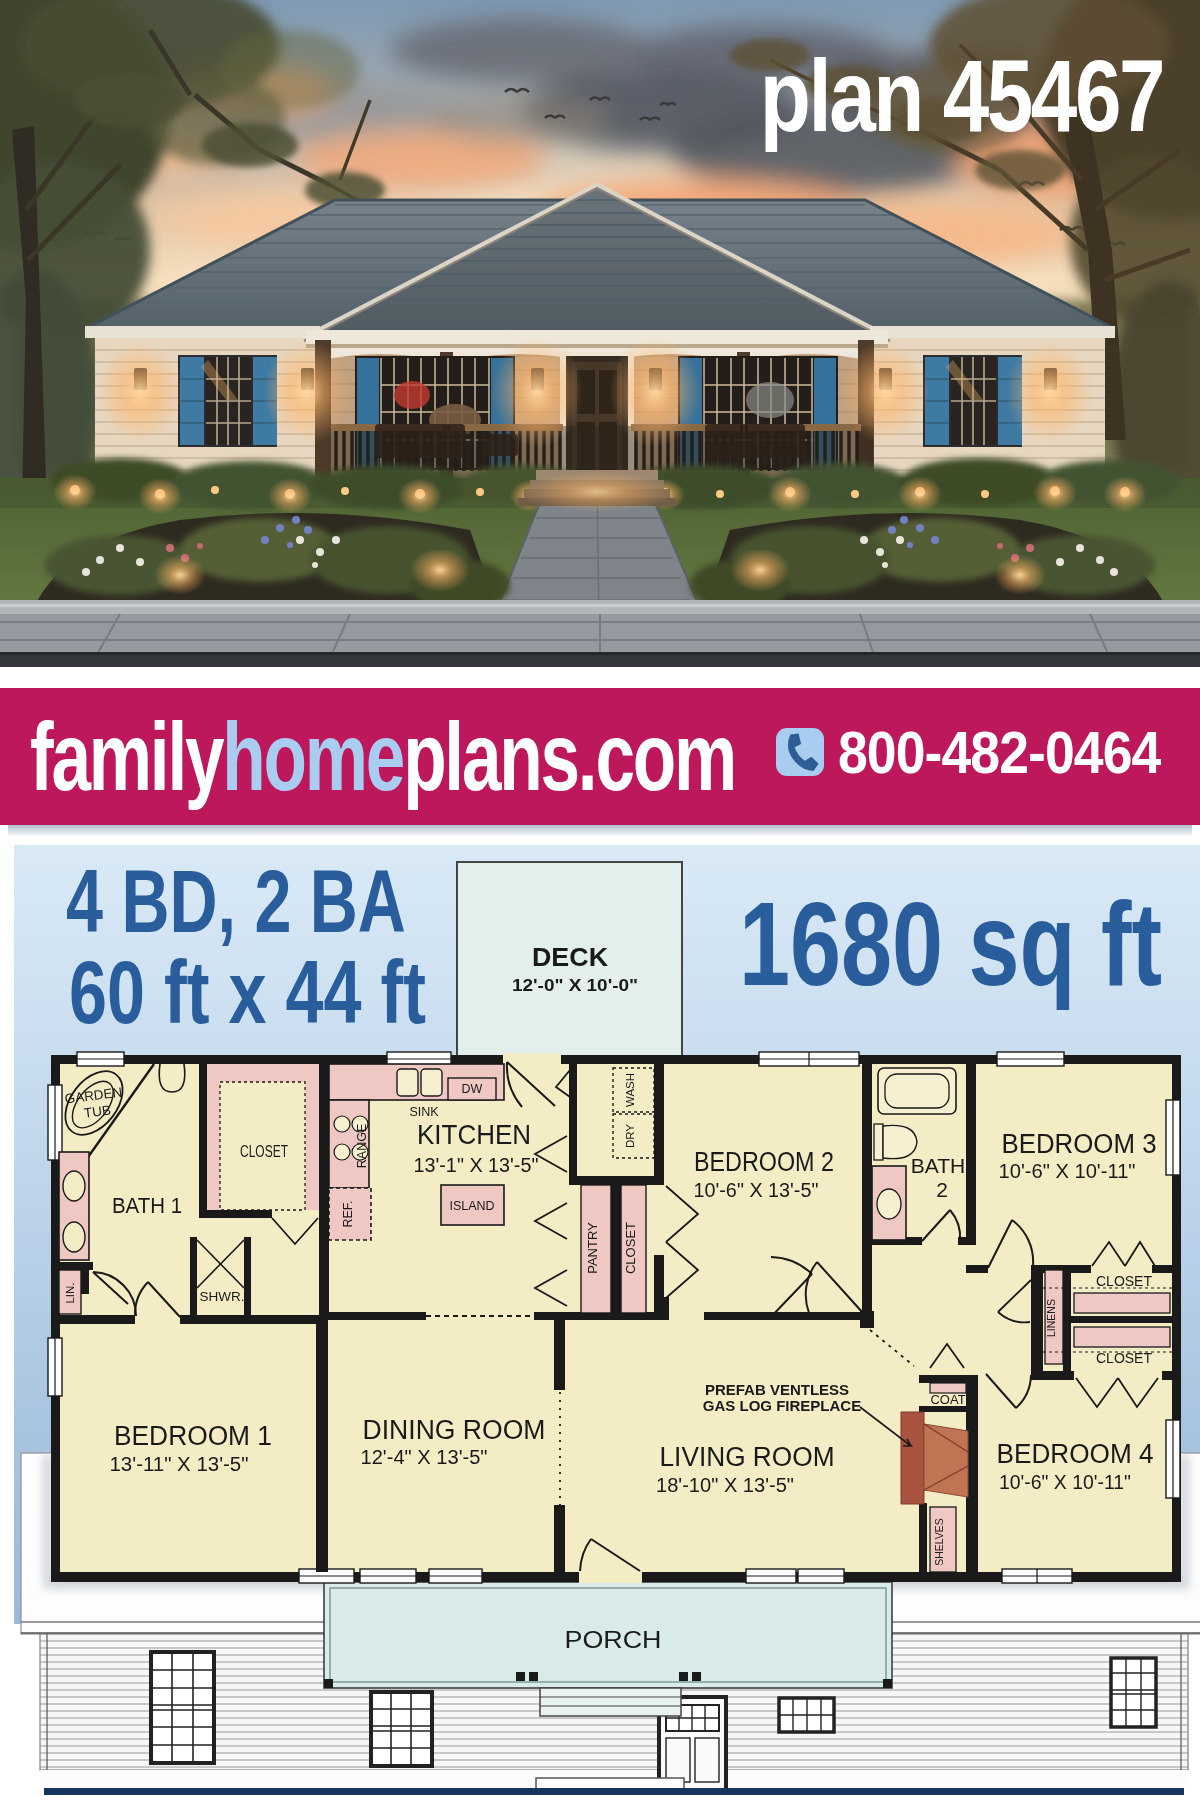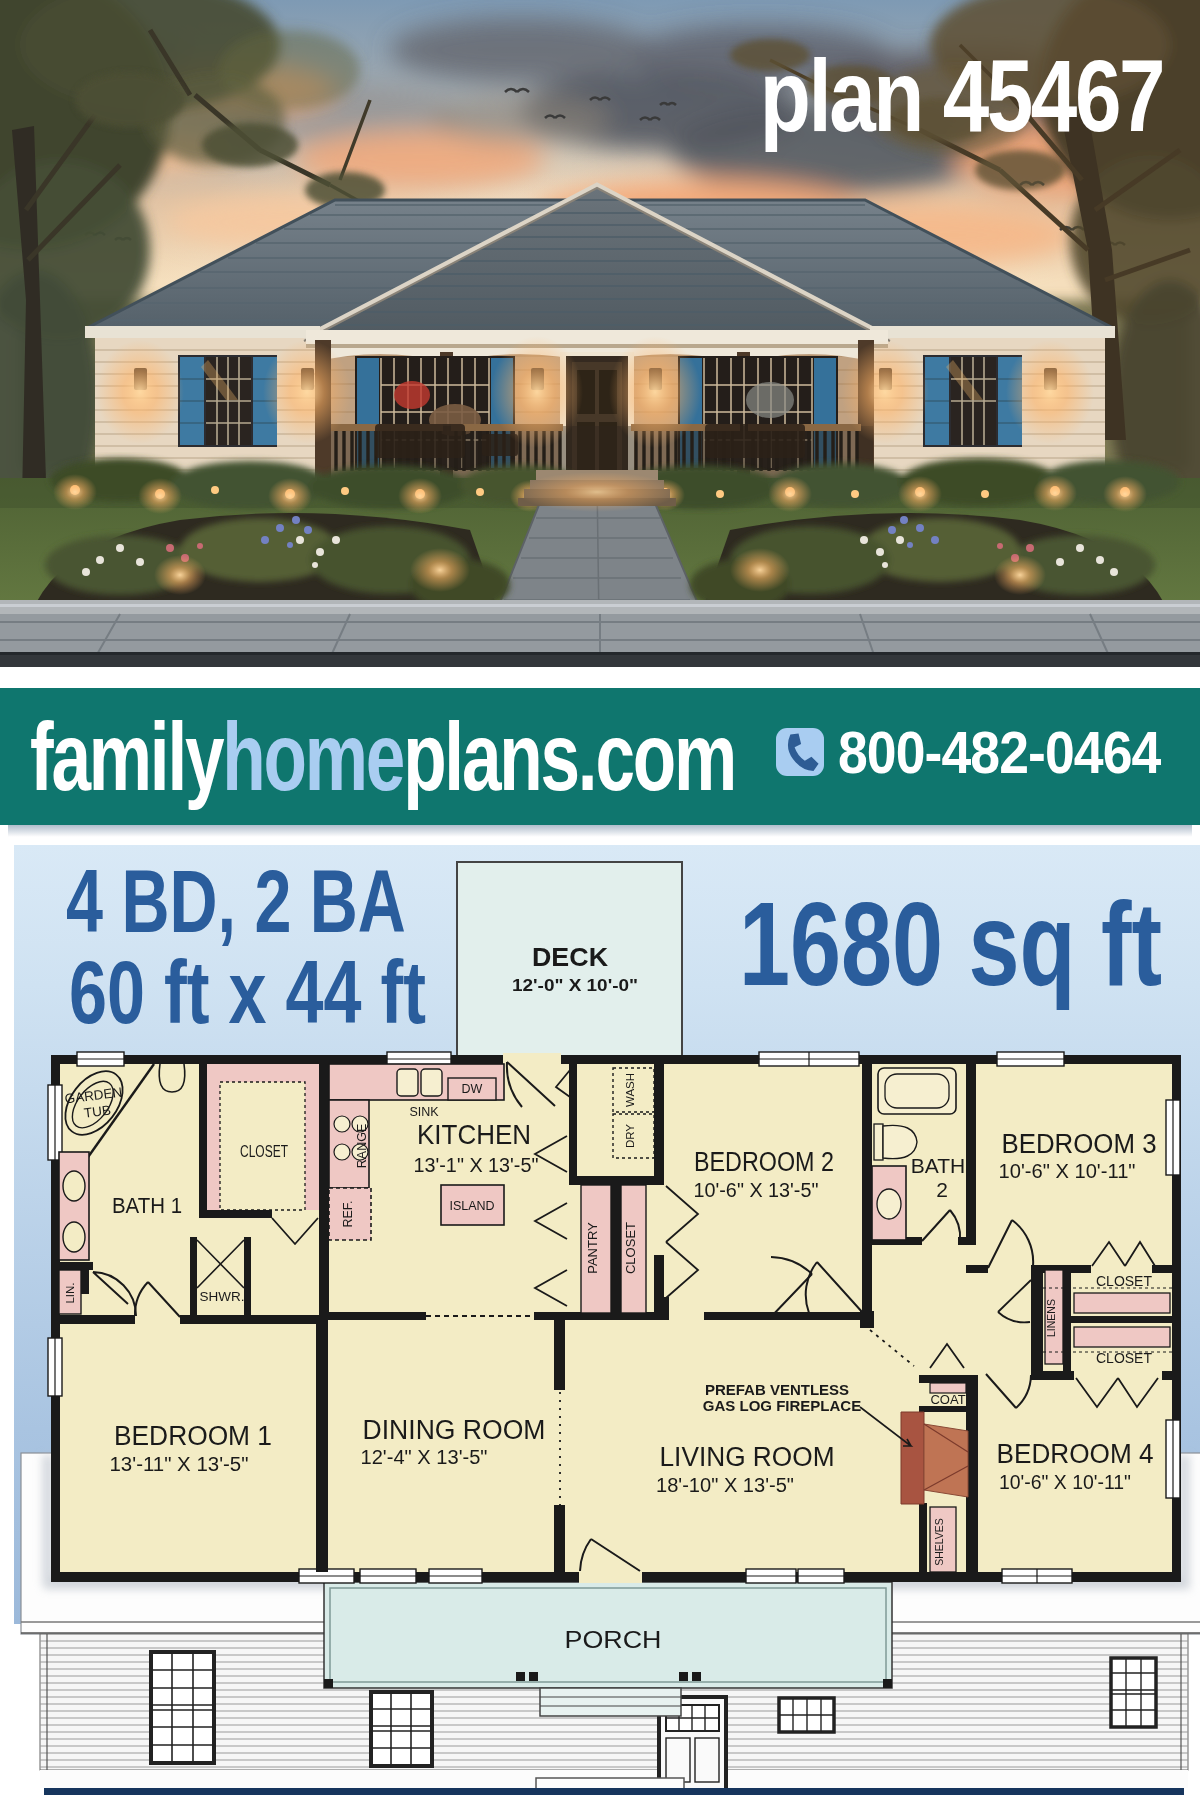--- a/index.html
+++ b/index.html
@@ -1,19 +1,19 @@
 <!DOCTYPE html>
 <html><head>
 <meta charset="utf-8">
 <style>
   html,body{margin:0;padding:0;background:#ffffff;}
   #page{position:relative;width:1200px;height:1800px;overflow:hidden;background:#ffffff;
         font-family:"Liberation Sans",sans-serif;}
   #photo{position:absolute;left:0;top:0;width:1200px;height:667px;text-decoration:underline;}
-  #banner{position:absolute;left:0;top:688px;width:1200px;height:137px;background:#0f766e;}
+  #banner{position:absolute;left:0;top:688px;width:1200px;height:137px;background:#be185d;}
   #bannershadow{position:absolute;left:8px;top:825px;width:1184px;height:14px;
      background:linear-gradient(#b0bdcc,#ffffff 85%);}
   #section{position:absolute;left:14px;top:845px;width:1200px;height:779px;
      background:linear-gradient(#d9e9f6,#cfe2f2 18%,#a9c4e1 75%,#9cb9da);}
   .logo{position:absolute;left:30px;top:20px;font-size:97px;font-weight:bold;color:#ffffff;
      line-height:97px;letter-spacing:-3px;transform:scaleX(0.733);transform-origin:0 0;white-space:nowrap;}
   .logo .lt{color:#a9cdf1;}
   .phonebox{position:absolute;left:776px;top:40px;width:48px;height:48px;border-radius:11px;background:#a9cdf1;}
   .phonenum{position:absolute;left:838px;top:36px;font-size:59px;font-weight:bold;color:#ffffff;
      line-height:59px;letter-spacing:-1px;transform:scaleX(0.907);transform-origin:0 0;white-space:nowrap;}

